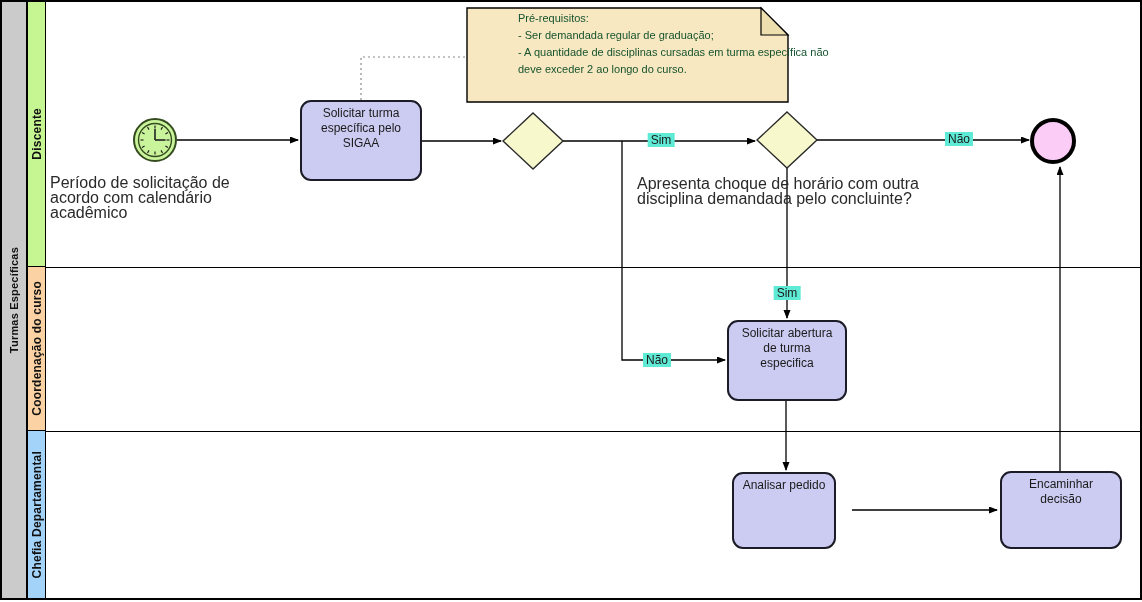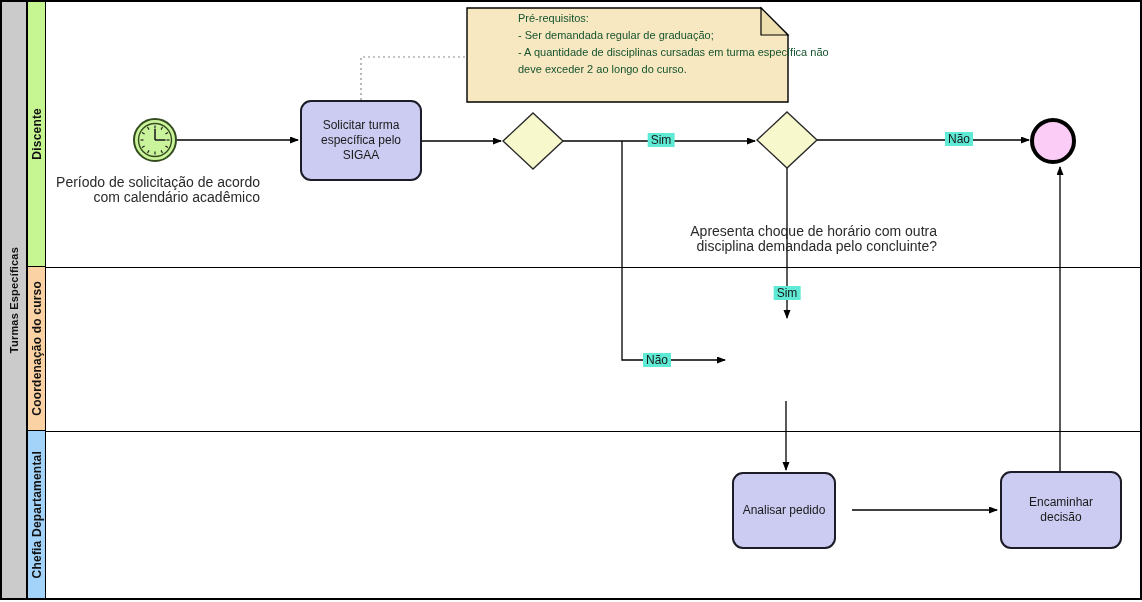--- a/index.html
+++ b/index.html
@@ -4,22 +4,22 @@
 <style>
   html,body{margin:0;padding:0;background:#fff;font-family:"Liberation Sans",sans-serif;}
   .diagram{position:relative;width:1142px;height:602px;background:#fff;box-sizing:border-box;overflow:hidden;}
   .pool-border{position:absolute;left:0;top:0;width:1142px;height:600px;border:2px solid #000;box-sizing:border-box;pointer-events:none;z-index:5;}
   .pool-header{position:absolute;left:2px;top:2px;width:24px;height:596px;background:var(--pool-header-fill,#cbcbcb);border-right:2px solid #000;display:flex;align-items:center;justify-content:center;z-index:3;}
   .lane-strip{position:absolute;left:28px;width:18px;border-right:1px solid #000;box-sizing:border-box;display:flex;align-items:center;justify-content:center;z-index:3;}
   .vlabel{writing-mode:vertical-rl;transform:rotate(180deg);font-weight:bold;font-size:12px;color:#111;white-space:nowrap;letter-spacing:0.2px;}
   .pool-header .vlabel{font-size:11px;}
   .lane-divider{position:absolute;left:46px;width:1094px;height:1px;background:#000;z-index:2;}
   svg.layer{position:absolute;left:0;top:0;z-index:1;}
-  .task{position:absolute;background:var(--task-fill,#ccccf2);border:2px solid var(--task-border,#1c1c28);border-radius:11px;display:flex;align-items:center;justify-content:center;text-align:center;font-size:12px;color:#1a1a1a;line-height:15px;padding:4px 8px;box-sizing:border-box;z-index:4;}
-  .node-label{position:absolute;text-align:right;font-size:14px;color:#2a2a2a;line-height:15px;z-index:4;}
+  .task{position:absolute;background:var(--task-fill,#ccccf2);border:2px solid var(--task-border,#1c1c28);border-radius:11px;display:flex;justify-content:center;text-align:center;font-size:12px;color:#1a1a1a;line-height:15px;padding:4px 8px;box-sizing:border-box;z-index:4;}
+  .node-label{position:absolute;text-align:left;font-size:16px;color:#2a2a2a;line-height:15px;z-index:4;}
   .edge-label{position:absolute;transform:translate(-50%,-50%);background:#5eead4;padding:0 3px;font-size:12px;color:#1a1a1a;z-index:4;}
   .note-text{position:absolute;left:470px;top:10px;width:312px;font-size:11px;color:#14532d;line-height:17px;z-index:4;margin-left:48px;}
   .note-text div{white-space:normal;}
 </style>
 </head>
 <body>
 
 <div class="diagram">
 
   <svg class="layer" width="1142" height="602" viewBox="0 0 1142 602">
@@ -84,35 +84,38 @@
   </div>
   <div class="lane-strip" style="top: 431px; height: 167px; background: rgb(164, 211, 249);">
     <span class="vlabel">Chefia Departamental</span>
   </div>
   <div class="lane-divider" style="top:267px;"></div>
   <div class="lane-divider" style="top:431px;"></div>
 
   <div class="task" style="left:300px;top:100px;width:122px;height:81px;">
     <span>Solicitar turma específica pelo SIGAA</span>
   </div>
+  <div class="task" style="left:727px;top:320px;width:120px;height:81px;">
+    <span>Solicitar abertura de turma especifica</span>
+  </div>
   <div class="task" style="left:732px;top:472px;width:104px;height:77px;">
     <span>Analisar pedido</span>
   </div>
   <div class="task" style="left:1000px;top:471px;width:122px;height:78px;">
     <span>Encaminhar decisão</span>
   </div>
 
   <div class="note-text">
     <div>Pré-requisitos:</div>
     <div>- Ser demandada regular de graduação;</div>
     <div>- A quantidade de disciplinas cursadas em turma específica não deve exceder 2 ao longo do curso.</div>
   </div>
 
   <div class="node-label" style="left:50px;top:175px;width:210px;">Período de solicitação de acordo com calendário acadêmico</div>
-  <div class="node-label" style="left:637px;top:176px;width:300px;margin-top:48px;">Apresenta choque de horário com outra disciplina demandada pelo concluinte?</div>
+  <div class="node-label" style="left:637px;top:176px;width:300px;">Apresenta choque de horário com outra disciplina demandada pelo concluinte?</div>
 
   <div class="edge-label" style="left:661px;top:140px;">Sim</div>
   <div class="edge-label" style="left:959px;top:139px;">Não</div>
   <div class="edge-label" style="left:787px;top:293px;">Sim</div>
   <div class="edge-label" style="left:657px;top:360px;">Não</div>
 
   <div class="pool-border"></div>
 </div>
 
 </body></html>

